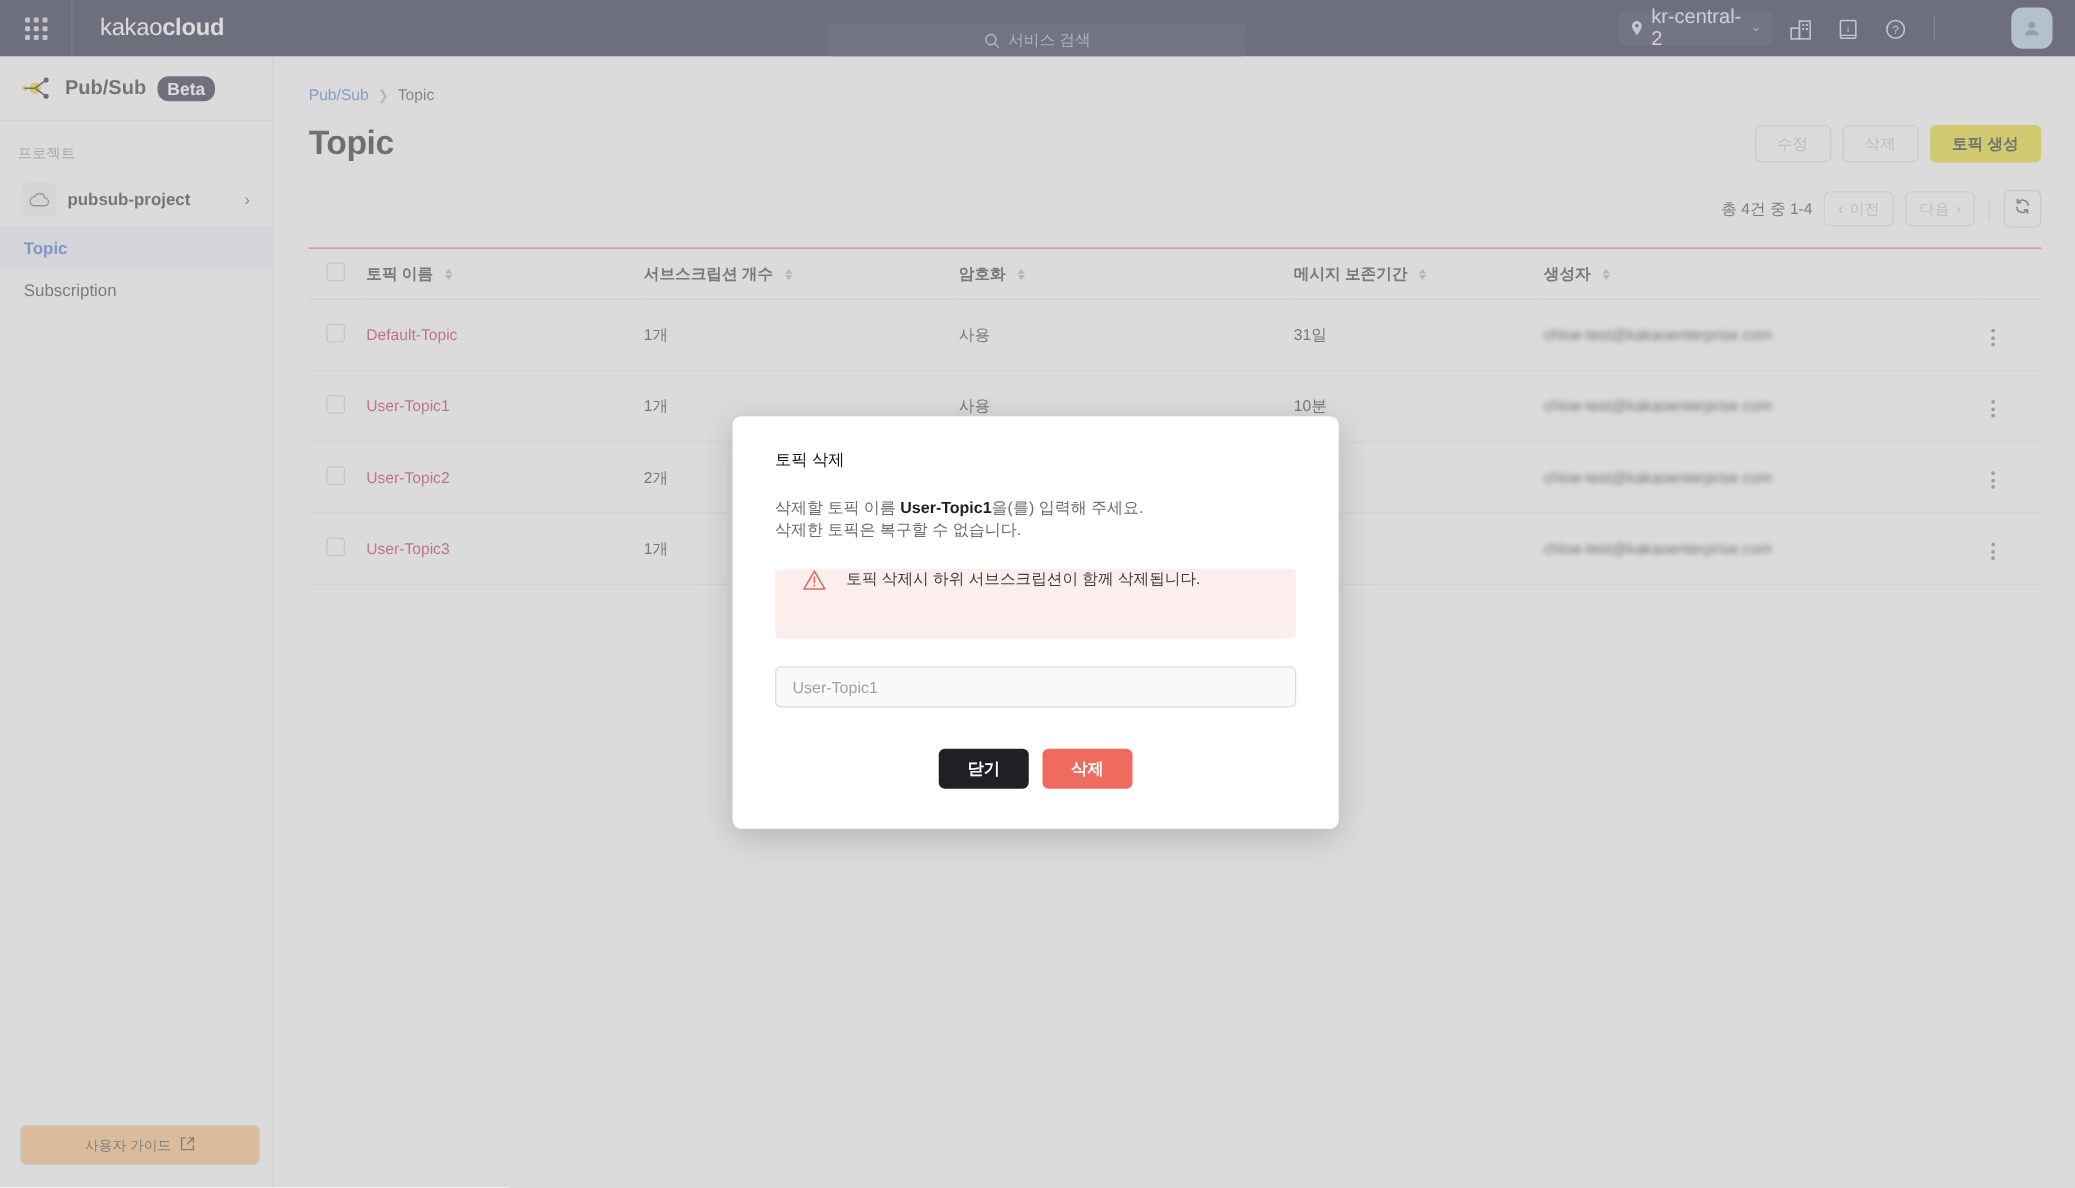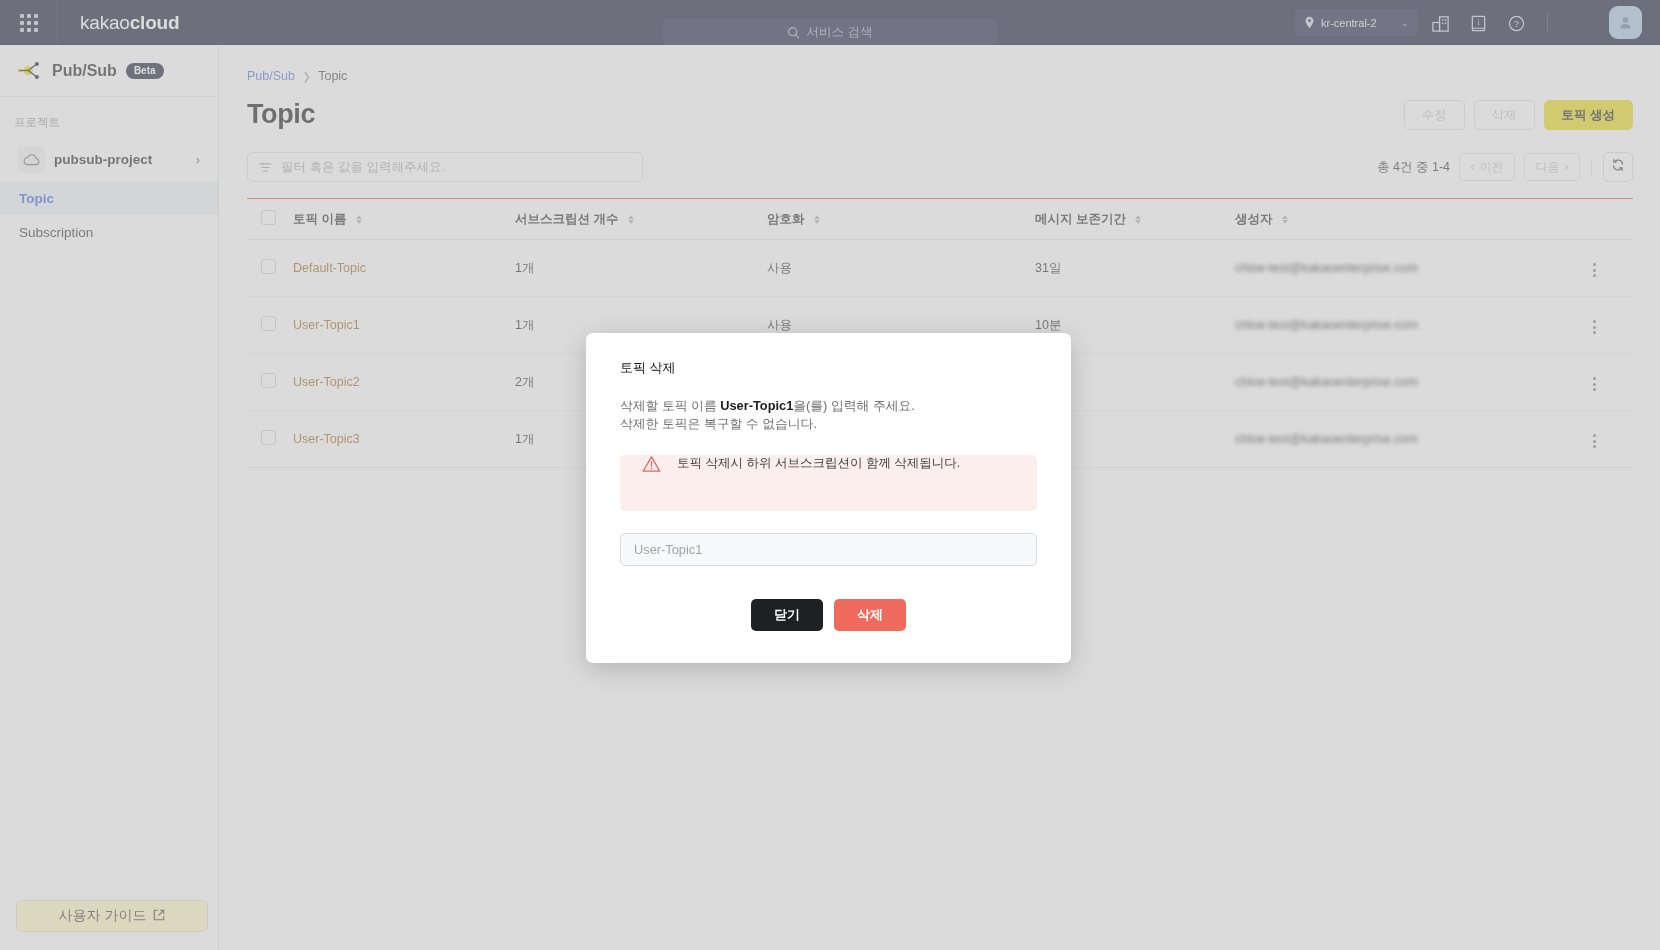--- a/index.html
+++ b/index.html
@@ -34,21 +34,21 @@
     display: flex; align-items: center; justify-content: center; cursor: text;
   }
   .search-wrap .mag { margin-right: 7px; display: flex; }
   .search-text { color: #9fa3bd; font-size: 12.5px; }
   .region-sel {
     position: absolute; right: 242px; top: 9px; height: 27px; width: 123px;
     background: #1a1d42; border-radius: 4px; display: flex; align-items: center;
     padding: 0 9px; cursor: pointer;
   }
   .region-sel .pin { margin-right: 6px; display: flex; }
-  .region-name { color: #e3e5f0; font-size: 11px; flex: 1; }
+  .region-name { color: #e3e5f0; font-size: 16px; flex: 1; }
   .chev { color: #9296b5; font-size: 10px; }
   .topicon {
     position: absolute; top: 11px; width: 24px; height: 24px; cursor: pointer;
     display: flex; align-items: center; justify-content: center;
   }
   #ic-console { right: 208px; }
   #ic-docs { right: 170px; }
   #ic-help { right: 132px; }
   .divider-v {
     position: absolute; right: 112px; top: 13px; width: 1px; height: 18px; background: #3a3d60;
@@ -63,21 +63,21 @@
     position: absolute; top: 45px; left: 0; width: 219px; height: 905px;
     background: #ffffff; border-right: 1px solid #e3e3e3;
   }
   .svc-header {
     height: 52px; display: flex; align-items: center; padding: 0 16px;
     border-bottom: 1px solid #ebebeb;
   }
   .svc-logo { width: 26px; height: 26px; margin-right: 10px; display: flex; }
   .svc-name { font-size: 16px; font-weight: 700; color: #1b1b1b; }
   .beta-badge {
-    margin-left: 9px; background: #141432; color: #ffffff; font-size: 10px; font-weight: 700;
+    margin-left: 9px; background: #141432; color: #ffffff; font-size: 14px; font-weight: 700;
     border-radius: 9px; padding: 3px 8px; line-height: 1;
   }
   .side-section-label {
     font-size: 11.5px; color: #8e8e8e; padding: 18px 0 8px 14px;
   }
   .project-row {
     display: flex; align-items: center; margin: 0 10px; padding: 8px 8px;
     border-radius: 5px; cursor: pointer;
   }
   .proj-ic {
@@ -86,23 +86,23 @@
   }
   .project-name { font-size: 13.5px; color: #1b1b1b; flex: 1; font-weight: 600; }
   .proj-chev { color: #555; font-size: 13px; }
   .nav-item {
     height: 34px; display: flex; align-items: center; padding-left: 19px;
     font-size: 13.5px; color: #2b2b2b; cursor: pointer;
   }
   .nav-item.active { background: #edf1fb; color: #3a62d8; font-weight: 600; }
   .user-guide-btn {
     position: absolute; bottom: 18px; left: 16px; width: 192px; height: 32px;
-    border: 1px solid #d8d8d8; border-radius: 5px; background: #fef9c3;
+    border: 1px solid #d8d8d8; border-radius: 5px; background: #fdba74;
     display: flex; align-items: center; justify-content: center; gap: 7px;
-    font-size: 14px; color: #333; cursor: pointer;
+    font-size: 11px; color: #333; cursor: pointer;
   }
 
   
   .main {
     position: absolute; top: 45px; left: 220px; width: 1440px; height: 905px;
     background: #ffffff; padding: 24px 27px 0 27px;
   }
   .crumb { display: flex; align-items: center; font-size: 12.5px; color: #3c3c3c; }
   .crumb a { color: #4a6fe0; text-decoration: none; cursor: pointer; }
   .crumb .sep { margin: 0 7px; color: #b2b2b2; font-size: 11px; }
@@ -157,21 +157,21 @@
   .sortic i {
     width: 0; height: 0; display: block;
     border-left: 3.5px solid transparent; border-right: 3.5px solid transparent;
   }
   .sortic i.up { border-bottom: 4px solid #b0b0b0; }
   .sortic i.dn { border-top: 4px solid #b0b0b0; }
   .chkbox {
     width: 15px; height: 15px; border: 1px solid #cfcfcf; border-radius: 3px;
     background: #fff; display: inline-block; cursor: pointer;
   }
-  .tlink { color: #a16207; text-decoration: none; cursor: pointer; }
+  .tlink { color: #be185d; text-decoration: none; cursor: pointer; }
   .muted-blur { color: #b9b9b9; filter: blur(2.2px); user-select: none; }
   .kebab {
     display: inline-flex; flex-direction: column; gap: 2.5px; cursor: pointer;
     padding: 4px 10px;
   }
   .kebab i { width: 3px; height: 3px; border-radius: 50%; background: #777; display: block; }
 
   
   .overlay {
     position: absolute; inset: 0; background: rgba(190,190,190,0.55); z-index: 20;
@@ -344,30 +344,20 @@
     <div class="page-head">
       <div class="page-title">Topic</div>
       <div class="head-actions">
         <div class="btn btn-outline-dis">수정</div>
         <div class="btn btn-outline-dis">삭제</div>
         <div class="btn btn-yellow">토픽 생성</div>
       </div>
     </div>
 
     <div class="toolbar">
-      <div class="filter-box">
-        <span class="fic">
-          <svg width="13" height="11" viewBox="0 0 14 12">
-              <line x1="1" y1="2" x2="13" y2="2" stroke="#9a9a9a" stroke-width="1.3" stroke-linecap="round"></line>
-              <line x1="3" y1="6" x2="11" y2="6" stroke="#9a9a9a" stroke-width="1.3" stroke-linecap="round"></line>
-              <line x1="5" y1="10" x2="9" y2="10" stroke="#9a9a9a" stroke-width="1.3" stroke-linecap="round"></line>
-            </svg>
-        </span>
-        <span class="filter-ph">필터 혹은 값을 입력해주세요.</span>
-      </div>
 
       <div class="pager">
         <span class="pager-count">총 4건 중 1-4</span>
         <div class="pg-btn">
           <span>‹</span>
           <span>이전</span>
         </div>
         <div class="pg-btn">
           <span>다음</span>
           <span>›</span>

